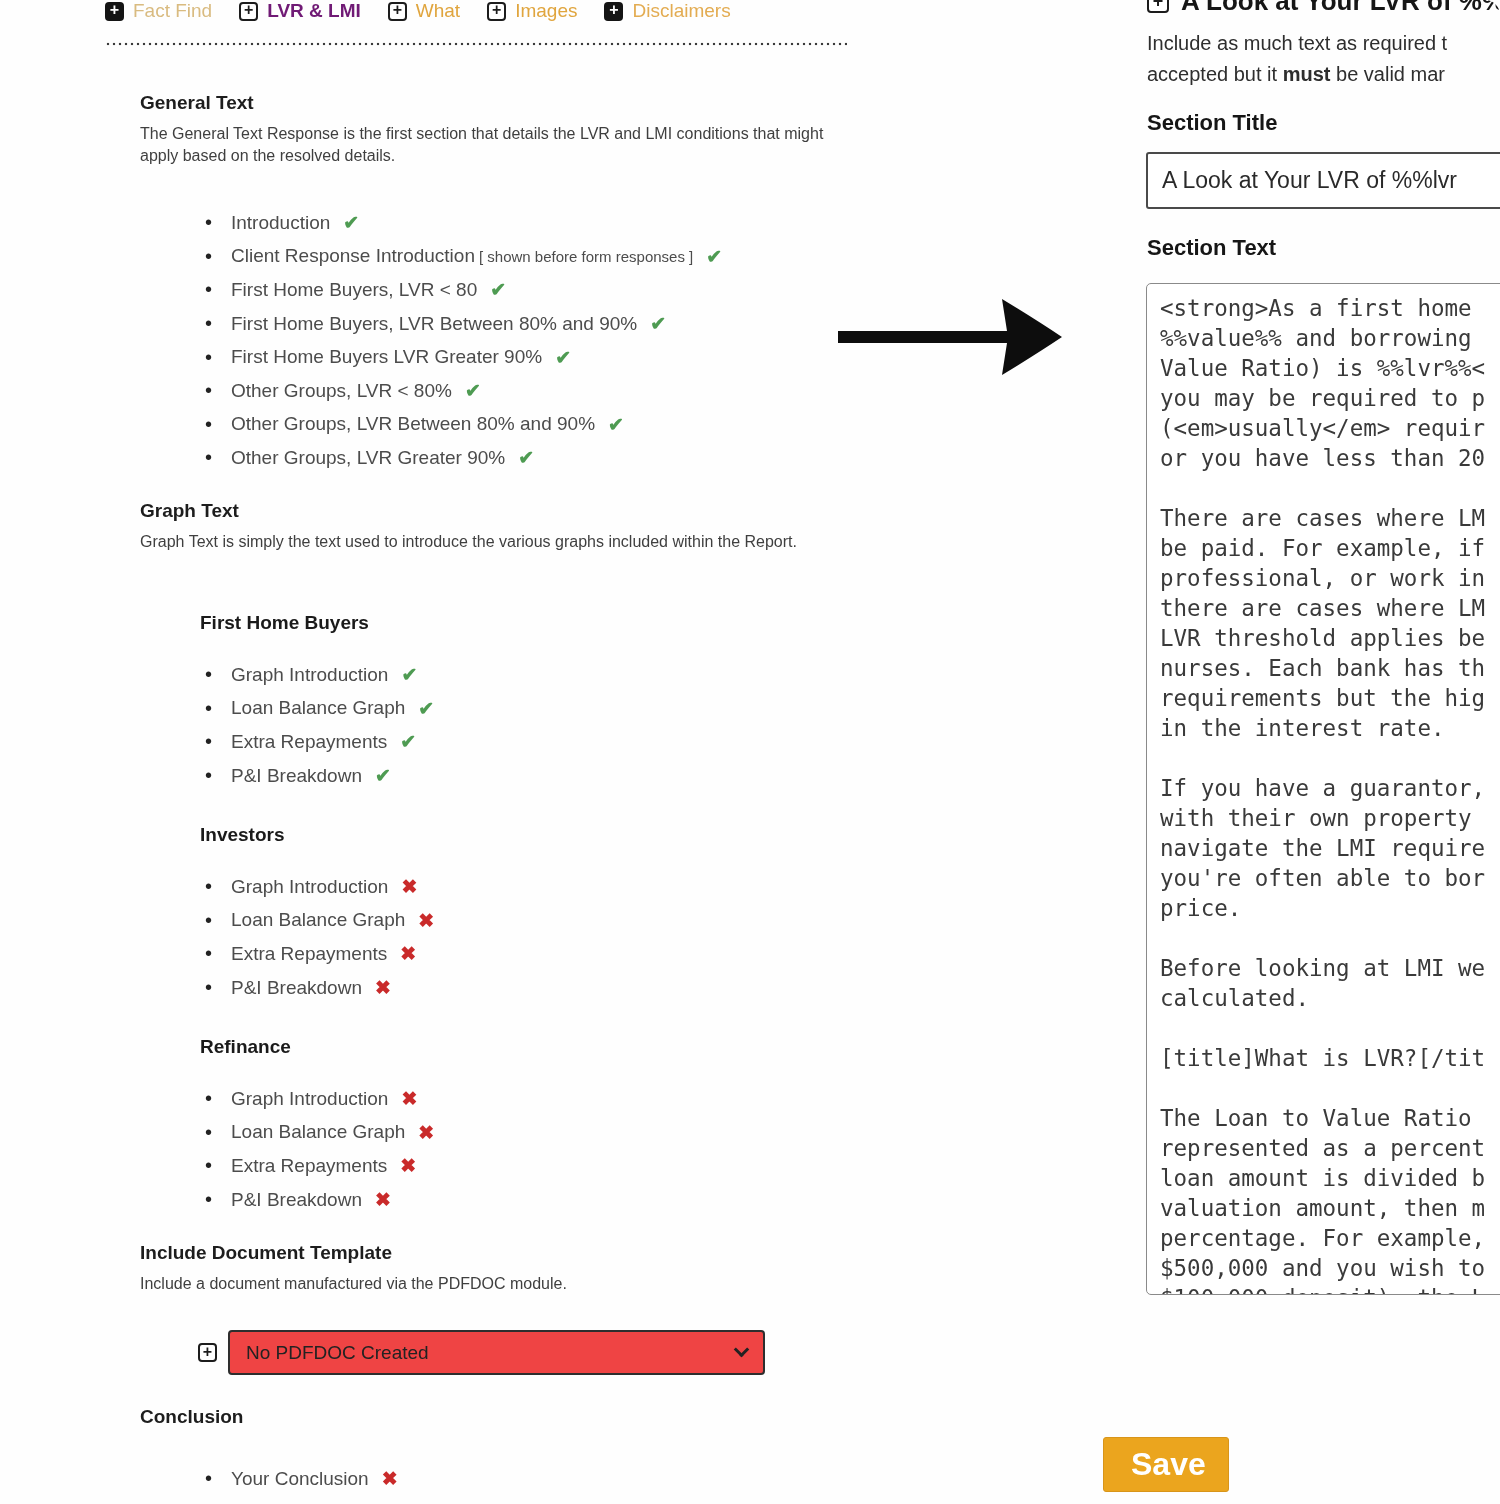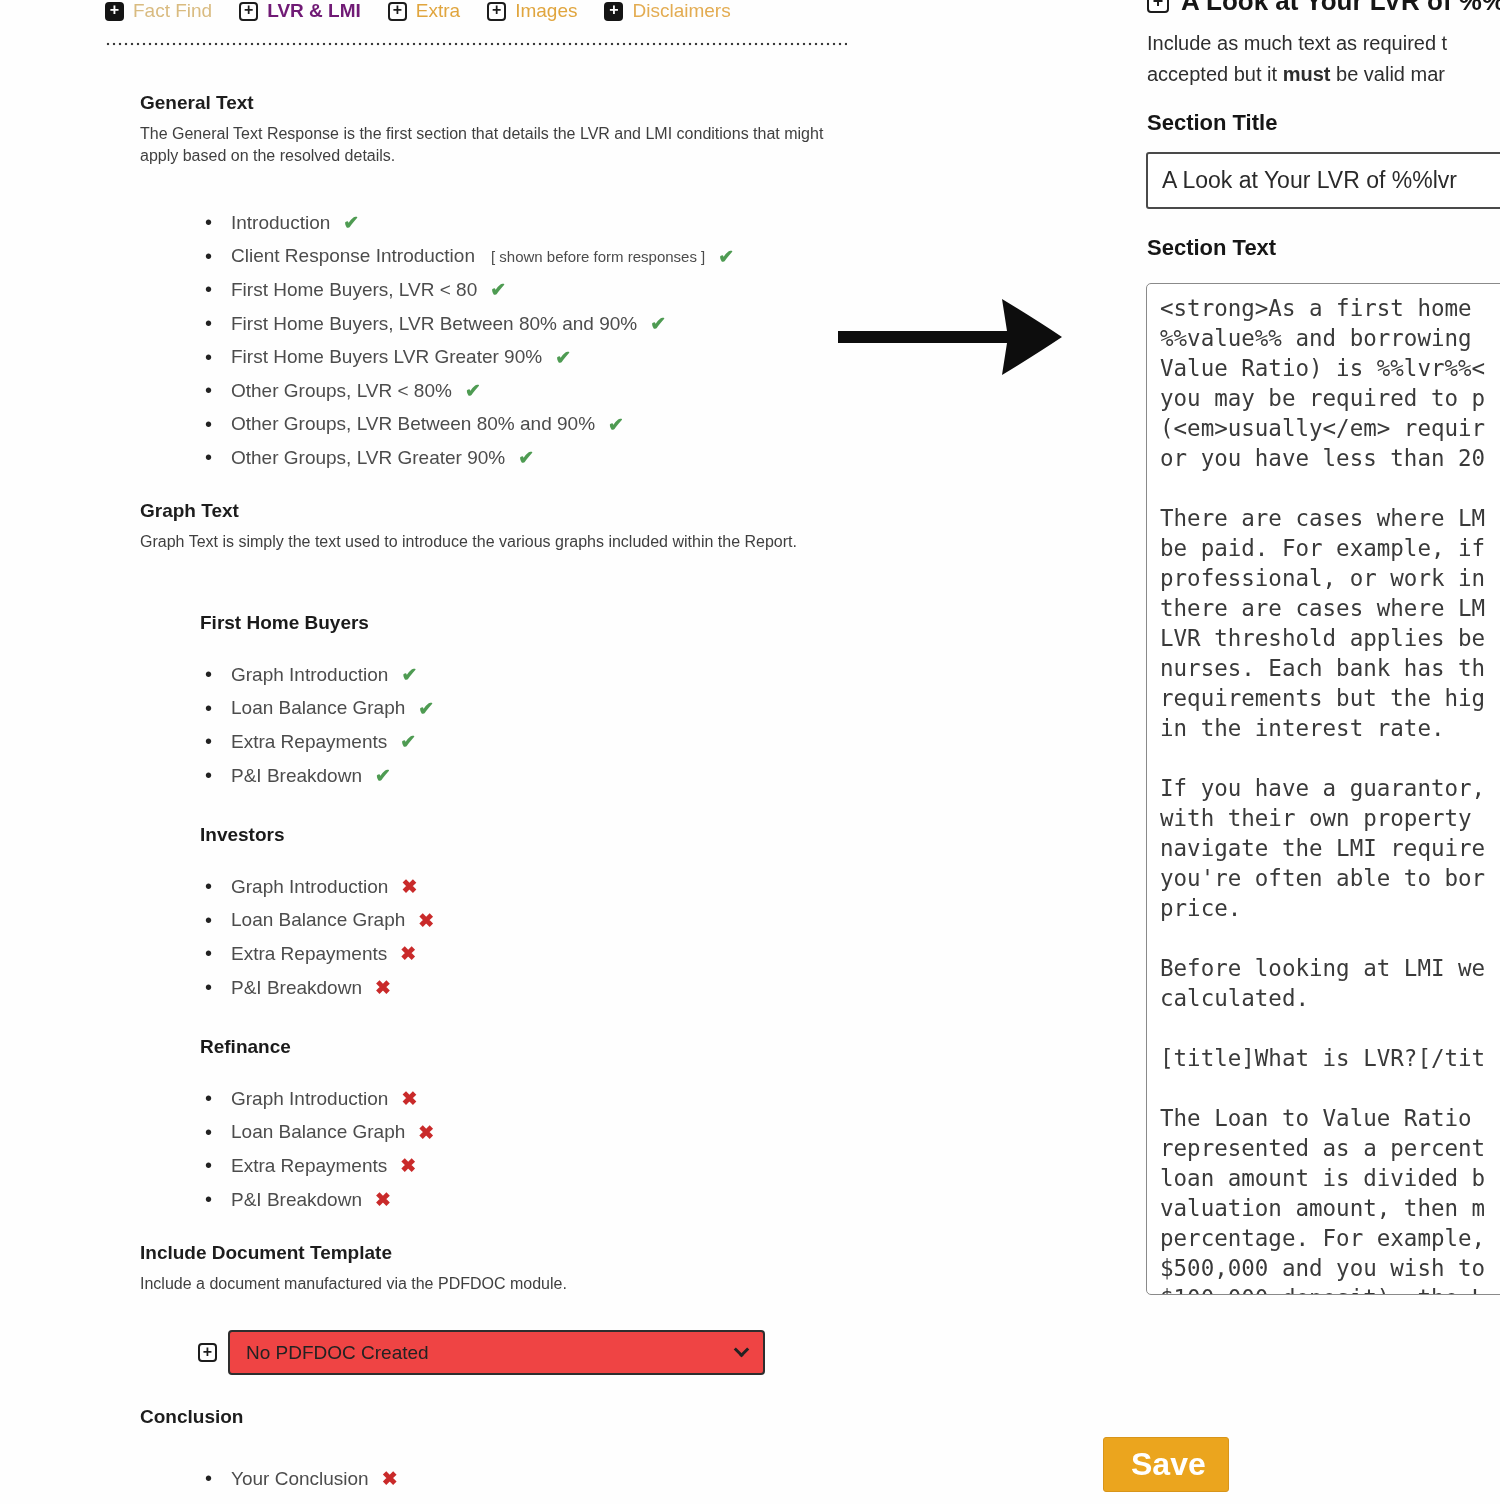--- a/index.html
+++ b/index.html
@@ -1,18 +1,18 @@
 <!DOCTYPE html>
 <html><head>
 <meta charset="utf-8">
 <style>
   * { margin:0; padding:0; box-sizing:border-box; }
   html,body { width:1500px; height:1504px; overflow:hidden; background:#fefefe;
               font-family:"Liberation Sans", sans-serif; }
-  .stage { position:relative; width:1500px; height:1504px; overflow:hidden; }
+  .stage { position:relative; width:1500px; height:1504px; overflow:hidden;border-radius:15px; }
 
   
   .tabs { position:absolute; top:0; left:105px; display:flex; align-items:center; gap:27px; }
   .tab { display:flex; align-items:center; gap:9px; cursor:pointer; }
   .plus { width:19px; height:19px; border-radius:4px; display:flex; align-items:center;
           justify-content:center; font-weight:bold; font-size:16px; line-height:1; }
   .plus.solid { background:#141414; color:#fff; }
   .plus.outline { background:#fff; border:2px solid #1c1c1c; color:#1c1c1c; }
   .plus::before { content:"+"; margin-top:-2px; }
   .tab-label { font-size:19px; }
@@ -40,21 +40,21 @@
   .subhead-refinance { top:1036px; }
 
   ul.list { position:absolute; left:205px; list-style:none; }
   .list-general    { top:206px; }
   .list-fhb        { top:658px; }
   .list-investors  { top:870px; }
   .list-refinance  { top:1082px; }
   .list-conclusion { top:1462px; }
   ul.list li { height:33.6px; display:flex; align-items:center; font-size:19px; color:#4c4c4c; }
   ul.list li::before { content:"•"; width:26px; color:#222; font-size:20px; }
-  .li-note { font-size:15px; margin-left:16px; color:#4c4c4c; }
+  .li-note { font-size:15px; margin-left:4px; color:#4c4c4c; }
   .status-icon { margin-left:13px; font-size:19px; font-weight:bold; }
   .status-icon.check { color:#4e9b52; }
   .status-icon.cross { color:#c92a2a; }
 
   
   .pdf-row { position:absolute; top:1330px; left:198px; display:flex; align-items:center; gap:11px; }
   .pdf-select { width:537px; height:45px; border:2px solid #2e2e2e; border-radius:4px;
                 background:#ef4444; display:flex; align-items:center; padding:0 16px;
                 font-size:19px; color:#222; cursor:pointer; }
   .pdf-select .sel-text { flex:1; }
@@ -98,21 +98,21 @@
     <div class="tab">
       <span class="plus solid"></span>
       <span class="tab-label gold">Fact Find</span>
     </div>
     <div class="tab">
       <span class="plus outline"></span>
       <span class="tab-label active">LVR &amp; LMI</span>
     </div>
     <div class="tab">
       <span class="plus outline"></span>
-      <span class="tab-label orange">Extra</span>
+      <span class="tab-label orange">What</span>
     </div>
     <div class="tab">
       <span class="plus outline"></span>
       <span class="tab-label orange">Images</span>
     </div>
     <div class="tab">
       <span class="plus solid"></span>
       <span class="tab-label orange-light">Disclaimers</span>
     </div>
   </nav>

